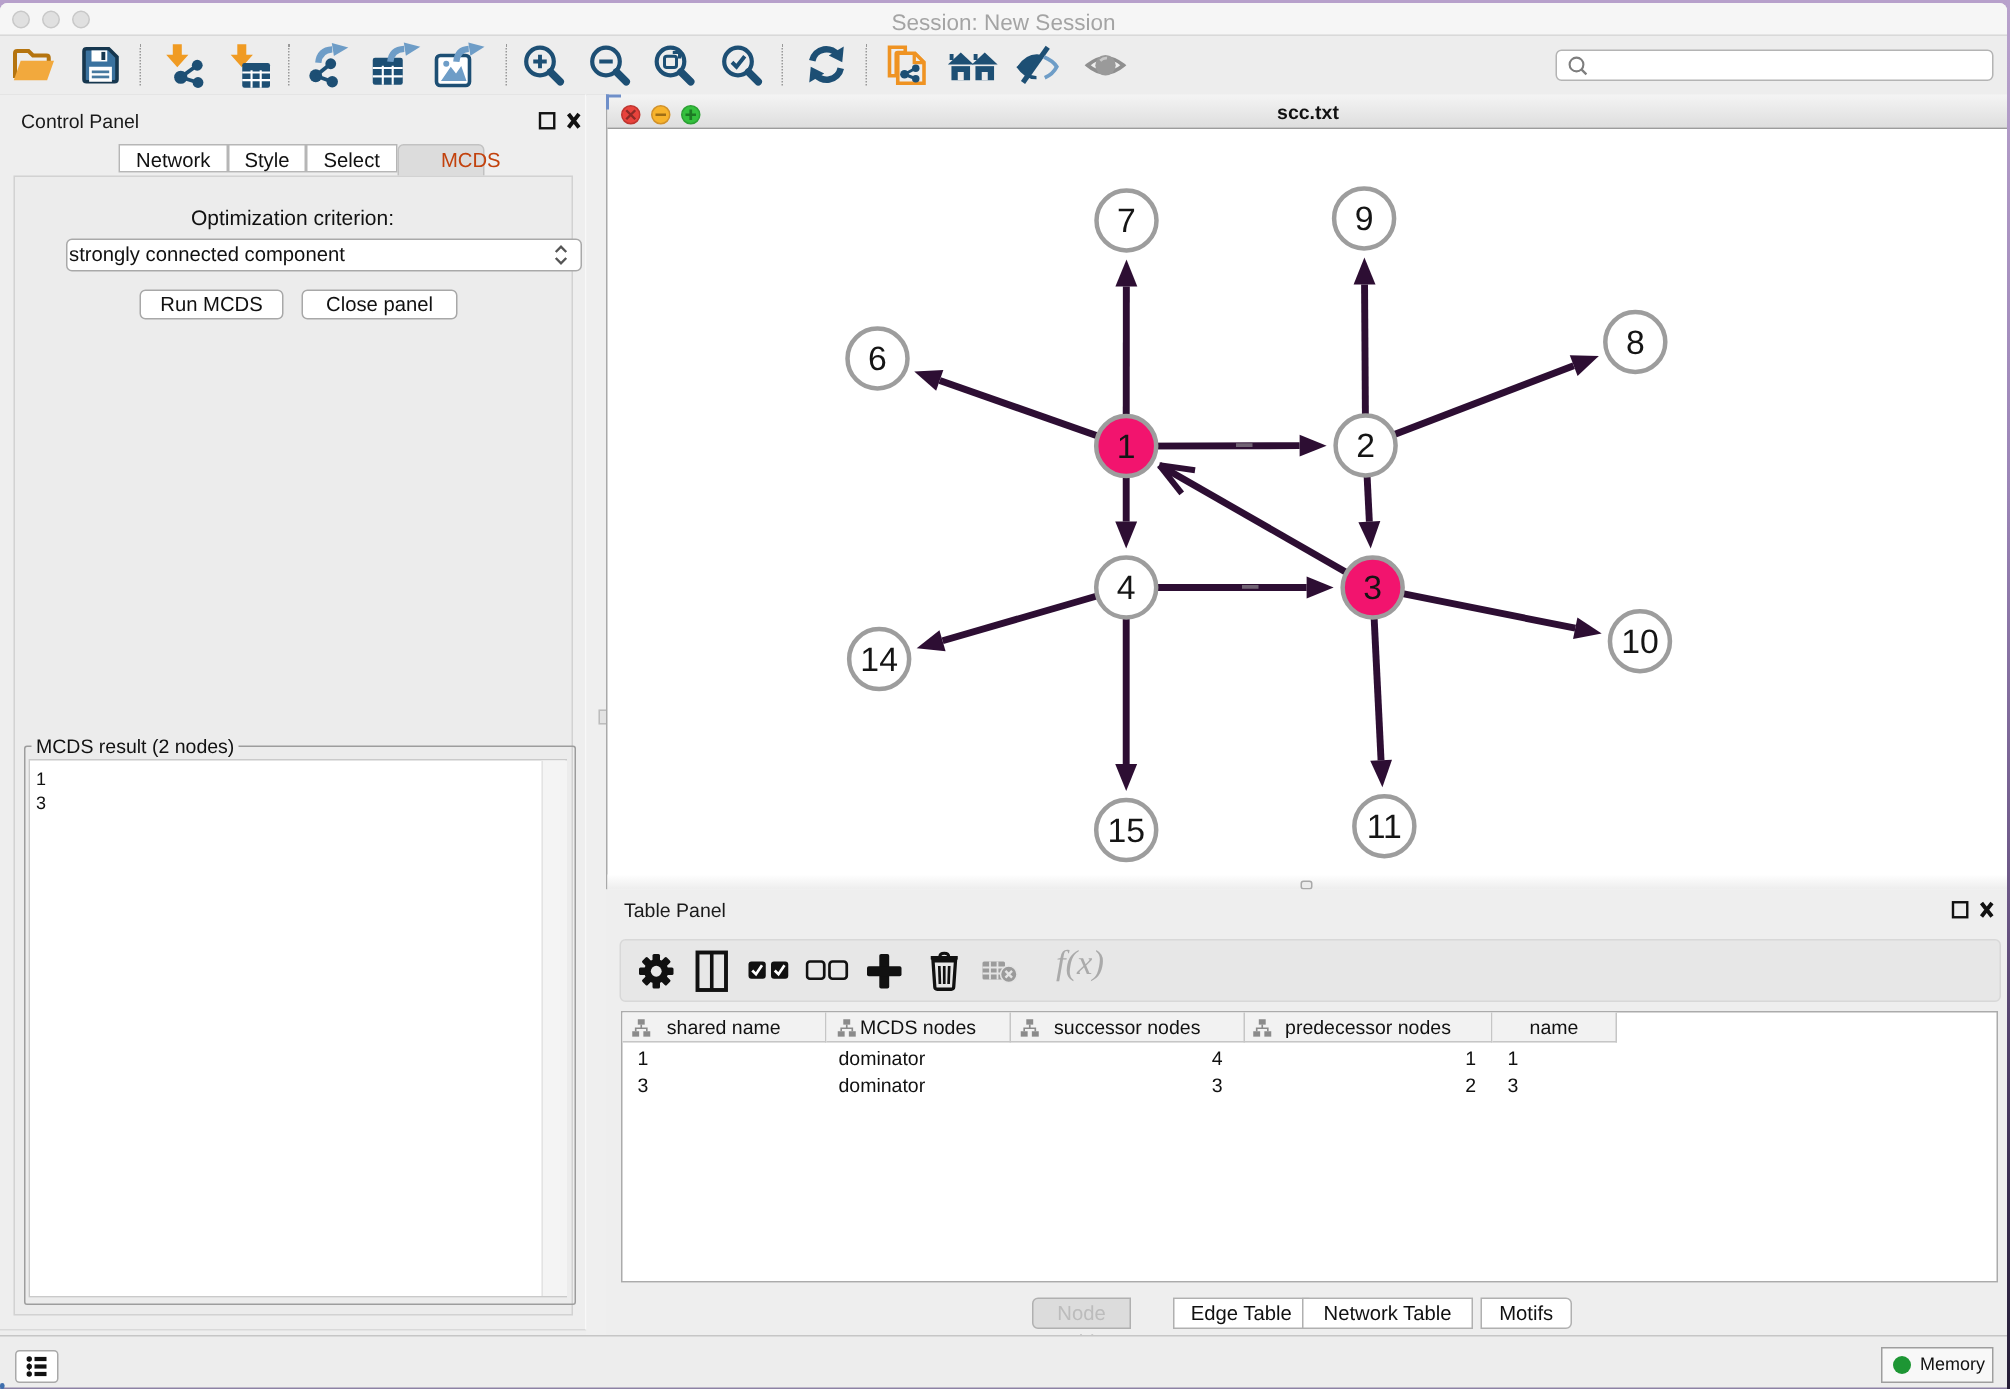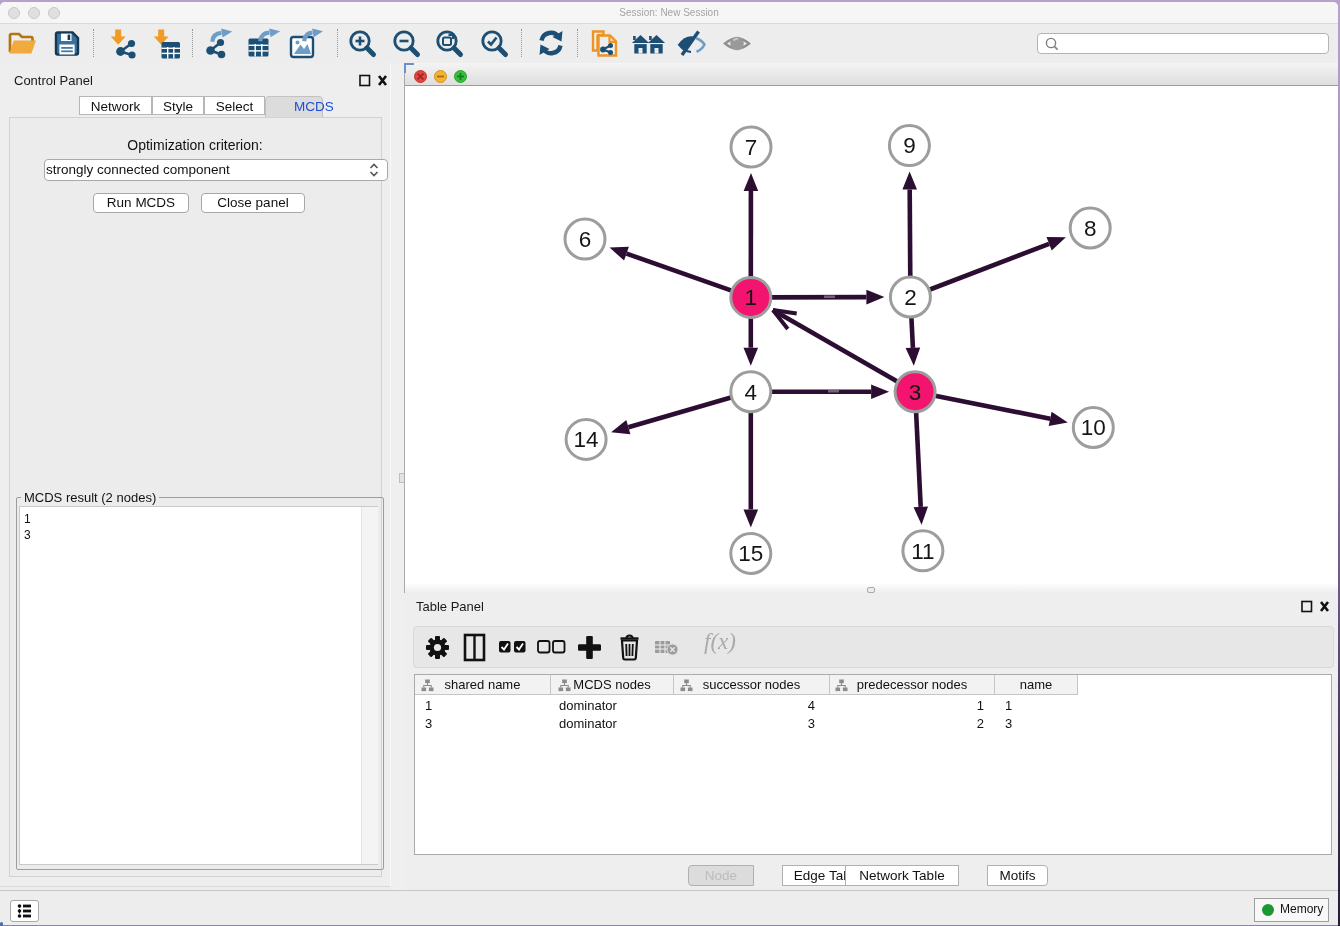--- a/index.html
+++ b/index.html
@@ -3,32 +3,32 @@
 <meta charset="utf-8">
 <style>
   html,body{margin:0;padding:0;}
   body{width:1340px;height:926px;overflow:hidden;font-family:"Liberation Sans",sans-serif;background:#b7a0cb;position:relative;}
   .abs{position:absolute;}
   #appwin{left:0;top:2px;width:1338px;height:924px;background:#eeeeee;border-radius:5px 5px 0 0;}
   #rightstrip{left:1338px;top:0;width:2px;height:926px;background:linear-gradient(#b8a1cc,#9c86b8 35%,#6a5585 65%,#3a2d52 85%,#241c35);}
   
   #titlebar{left:0;top:2px;width:1338px;height:21px;background:#f6f6f6;border-radius:5px 5px 0 0;}
   .tl{position:absolute;top:5px;width:12px;height:12px;border-radius:50%;background:#e0e0e0;border:1px solid #c8c8c8;box-sizing:border-box;}
-  #title-text{left:0;top:6.5px;width:1338px;text-align:center;font-size:10px;color:#a4a4a4;}
+  #title-text{left:0;top:6.5px;width:1338px;text-align:center;font-size:15px;color:#a4a4a4;}
   
   #toolbar{left:0;top:23px;width:1338px;height:39px;background:#ededed;border-top:1px solid #d9d9d9;border-bottom:1px solid #c9c9c9;box-sizing:content-box;}
   .vsep{position:absolute;top:5px;height:28px;width:0;border-left:1px dotted #999;}
   .ic{position:absolute;top:3.5px;}
   #searchbox{left:1037px;top:33px;width:292px;height:21px;background:#fff;border:1px solid #b4b4b4;border-radius:4px;box-sizing:border-box;}
   
   #cpanel{left:0;top:63px;width:390px;height:823px;background:#eeeeee;border-right:1px solid #f8f8f8;border-bottom:1px solid #d9d9d9;}
   #cp-title{left:14px;top:10px;font-size:13px;color:#1a1a1a;}
   
   .tab{position:absolute;top:33px;height:19px;box-sizing:border-box;border:1px solid #b6b6b6;background:#fff;font-size:13.5px;color:#111;text-align:center;line-height:20px;}
-  #tab-mcds{background:#dcdcdc;color:#1d4ed8;border-radius:4px 4px 0 0;height:23px;border-color:#c2c2c2;padding-left:28px;}
+  #tab-mcds{background:#dcdcdc;color:#c2410c;border-radius:4px 4px 0 0;height:23px;border-color:#c2c2c2;padding-left:28px;}
   #cp-inner{left:9px;top:54px;width:373px;height:760px;background:#ececec;border:1px solid #d2d2d2;box-sizing:border-box;}
   #opt-label{left:0;top:73.5px;width:390px;text-align:center;font-size:14px;color:#111;}
   #dropdown{left:44px;top:96px;width:344px;height:22px;background:#fff;border:1px solid #a9a9a9;border-radius:4px;box-sizing:border-box;font-size:13.5px;color:#111;line-height:20px;padding-left:1px;}
   .btn{position:absolute;height:20px;background:#fff;border:1px solid #a8a8a8;border-radius:4px;box-sizing:border-box;font-size:13.5px;color:#111;text-align:center;line-height:18px;}
   
   #fieldset{left:16px;top:434px;width:366px;height:371px;border:1px solid #9d9d9d;border-radius:2px;}
   #fs-label{left:21px;top:427px;background:#ececec;padding:0 3px;font-size:13px;color:#111;}
   #fs-white{left:19px;top:443px;width:359px;height:359px;background:#fff;border:1px solid #cacaca;box-sizing:border-box;}
   #fs-scroll{left:341px;top:0;width:16px;height:357px;background:#f4f4f4;border-left:1px solid #e3e3e3;}
   .mono12{position:absolute;font-size:12px;color:#111;height:16px;line-height:16px;}
@@ -229,20 +229,21 @@
     <div class="mtl" style="left:9px;background:#e8433c;border:1px solid #be352f;"></div>
     <div class="mtl" style="left:29px;background:#f7b32c;border:1px solid #d1912a;"></div>
     <div class="mtl" style="left:49px;background:#34c03d;border:1px solid #2ba033;"></div>
     <svg width="80" height="23" style="position:absolute;left:0;top:0;" viewBox="0 0 80 23">
       <path d="M12.5 10.5 L18.5 16.5 M18.5 10.5 L12.5 16.5" stroke="#8c2b27" stroke-width="1.6"></path>
       <line x1="32" y1="13.5" x2="39" y2="13.5" stroke="#9f6e15" stroke-width="1.8"></line>
       <line x1="52" y1="13.5" x2="59" y2="13.5" stroke="#1d7a24" stroke-width="1.8"></line>
       <line x1="55.5" y1="10" x2="55.5" y2="17" stroke="#1d7a24" stroke-width="1.8"></line>
     </svg>
   </div>
+  <div class="abs" id="net-title">scc.txt</div>
   <svg class="abs" id="graph" style="left:0;top:23px;" width="934" height="504">
 <line x1="345.8" y1="211.4" x2="345.9" y2="105.0" stroke="#2d0e33" stroke-width="4.6"></line>
 <polygon points="346.0,87.0 353.2,105.0 338.6,105.0" fill="#2d0e33"></polygon>
 <line x1="345.8" y1="211.4" x2="221.5" y2="167.6" stroke="#2d0e33" stroke-width="4.6"></line>
 <polygon points="204.5,161.6 223.9,160.7 219.1,174.5" fill="#2d0e33"></polygon>
 <line x1="345.8" y1="211.4" x2="461.4" y2="211.1" stroke="#2d0e33" stroke-width="4.6"></line>
 <polygon points="479.4,211.1 461.4,218.4 461.4,203.8" fill="#2d0e33"></polygon>
 <line x1="345.8" y1="211.4" x2="345.8" y2="261.7" stroke="#2d0e33" stroke-width="4.6"></line>
 <polygon points="345.8,279.7 338.5,261.7 353.1,261.7" fill="#2d0e33"></polygon>
 <line x1="505.4" y1="211.0" x2="504.7" y2="103.6" stroke="#2d0e33" stroke-width="4.6"></line>
@@ -387,21 +388,21 @@
     <div class="td" style="left:509px;top:22px;width:60px;text-align:right;">1</div>
     <div class="td" style="left:590px;top:22px;">1</div>
     <div class="td" style="left:10px;top:40px;">3</div>
     <div class="td" style="left:144px;top:40px;">dominator</div>
     <div class="td" style="left:340px;top:40px;width:60px;text-align:right;">3</div>
     <div class="td" style="left:509px;top:40px;width:60px;text-align:right;">2</div>
     <div class="td" style="left:590px;top:40px;">3</div>
   </div>
   <div class="abs btab" style="left:284px;width:66px;background:#dcdcdc;color:#bcbcbc;border-radius:4px 0 0 4px;">Node Table</div>
   <div class="abs btab" style="left:378px;width:91px;">Edge Table</div>
-  <div class="abs btab" style="left:441px;width:114px;">Network Table</div>
+  <div class="abs btab" style="left:464px;width:114px;">Network Table</div>
   <div class="abs btab" style="left:583px;width:61px;border-radius:0 4px 4px 0;">Motifs</div>
 </div>
 
 <div class="abs" id="statusbar">
   <div id="listbtn">
     <svg width="27" height="20" viewBox="0 0 27 20">
       <circle cx="8.5" cy="5" r="1.8" fill="#111"></circle>
         <circle cx="8.5" cy="10" r="1.8" fill="#111"></circle>
         <circle cx="8.5" cy="15" r="1.8" fill="#111"></circle>
       <line x1="8.5" y1="5" x2="8.5" y2="15" stroke="#111" stroke-width="1" stroke-dasharray="1.5 1.5"></line>

